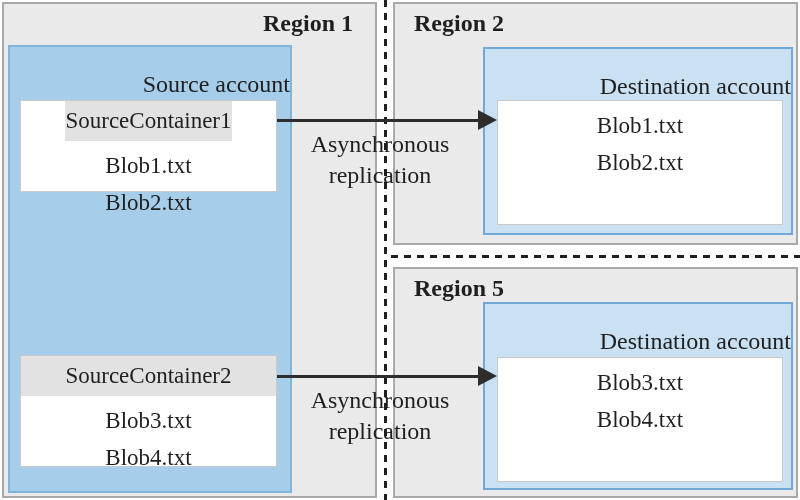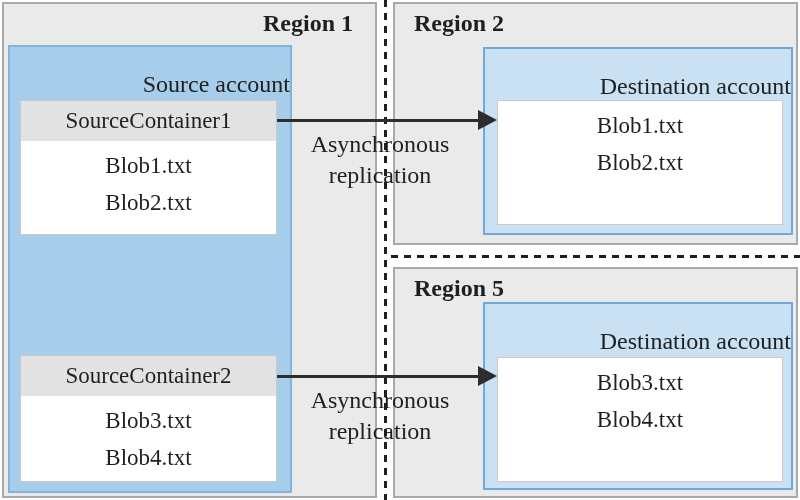--- a/index.html
+++ b/index.html
@@ -26,22 +26,22 @@
 
   
   .account{border-style:solid;border-width:2px;}
   .account-title{text-align:right;font-size:24px;padding-top:24px;}
   .src-account{left:8px;top:45px;width:284px;height:448px;background:#a6cde9;border-color:#80b4da;}
   .dst-account1{left:483px;top:47px;width:310px;height:188px;background:#c9e1f3;border-color:#70a9d8;}
   .dst-account2{left:483px;top:302px;width:310px;height:188px;background:#c9e1f3;border-color:#70a9d8;}
 
   
   .container-box{background:#ffffff;border:1px solid #c9c9c9;display:flex;flex-direction:column;}
-  .src-c1{left:20px;top:100px;width:257px;height:135px;}
-  .src-c2{left:20px;top:355px;width:257px;height:127px;}
+  .src-c1{left:20px;top:100px;width:257px;height:92px;align-items:center;}
+  .src-c2{left:20px;top:355px;width:257px;height:112px;}
   .dst-c1{left:497px;top:100px;width:286px;height:125px;}
   .dst-c2{left:497px;top:357px;width:286px;height:125px;}
   .container-header{height:40px;flex:0 0 40px;background:#e2e2e2;display:flex;
     align-items:center;justify-content:center;font-size:23px;}
   .container-body{flex:1;display:flex;flex-direction:column;padding-top:6px;}
   .blob{text-align:center;font-size:23px;line-height:37px;}
 
   
   .arrow-line{height:3px;background:#2d2d2d;}
   .aline1{left:277px;top:119px;width:202px;}

